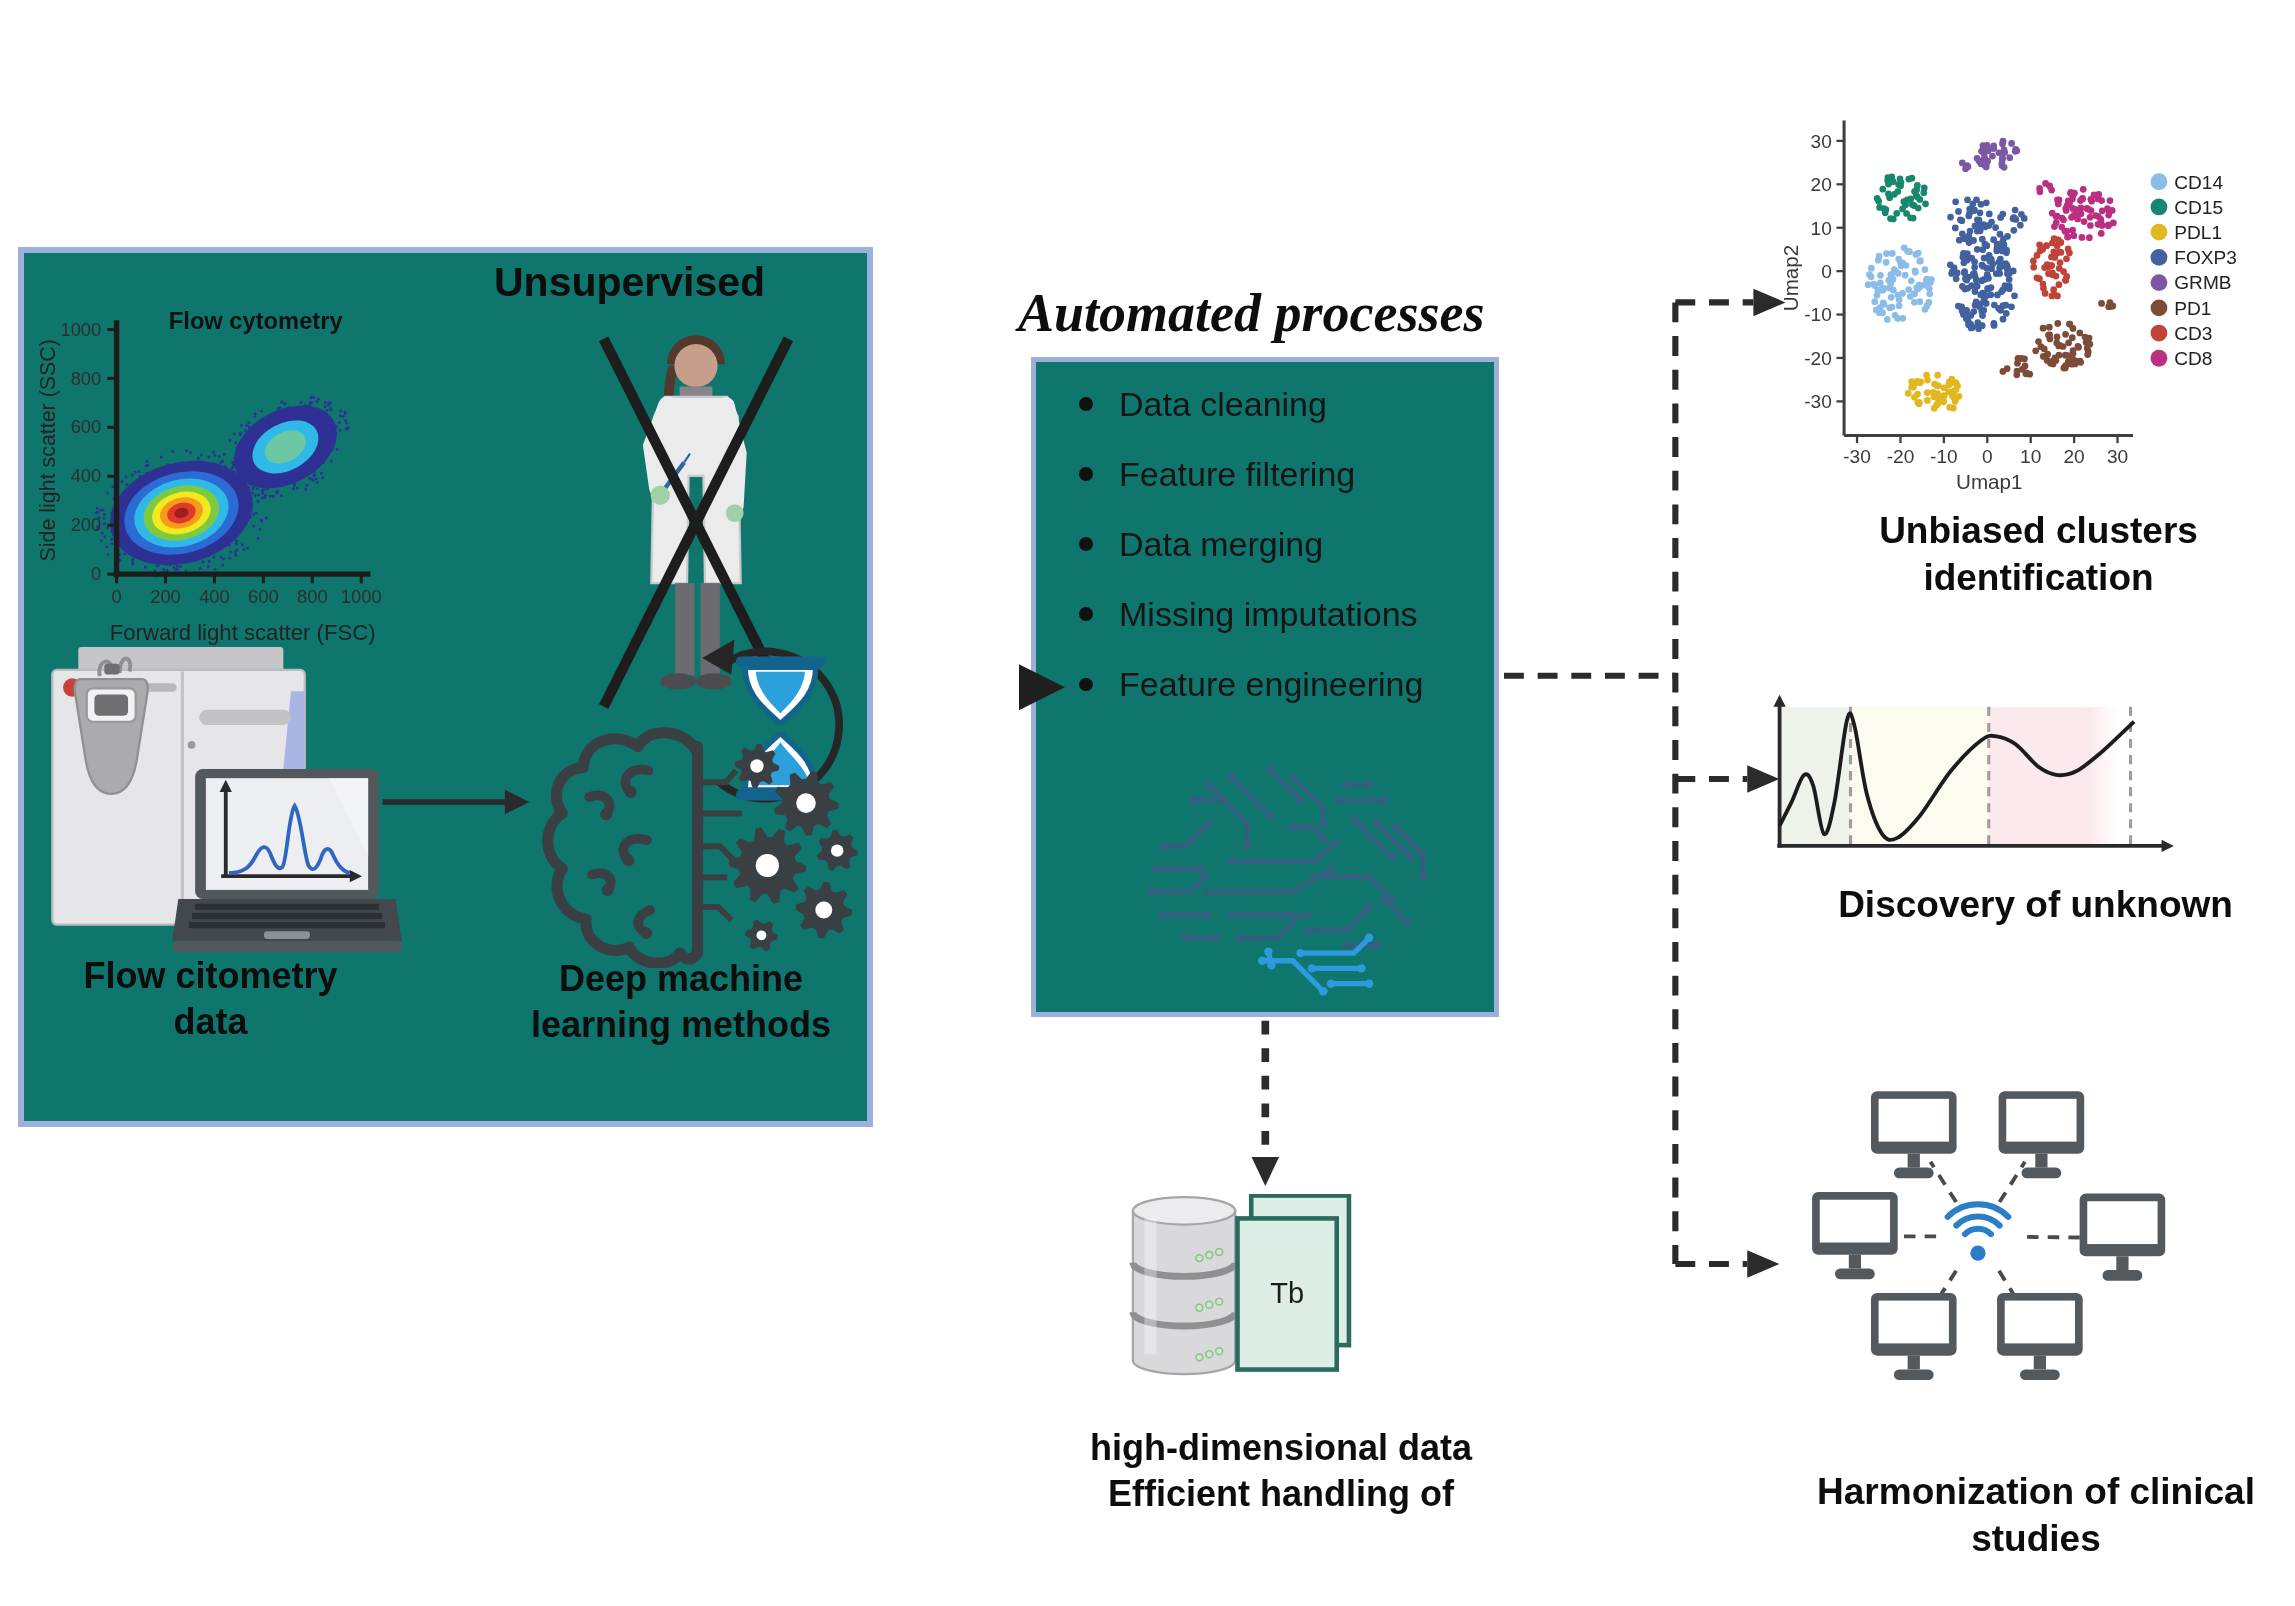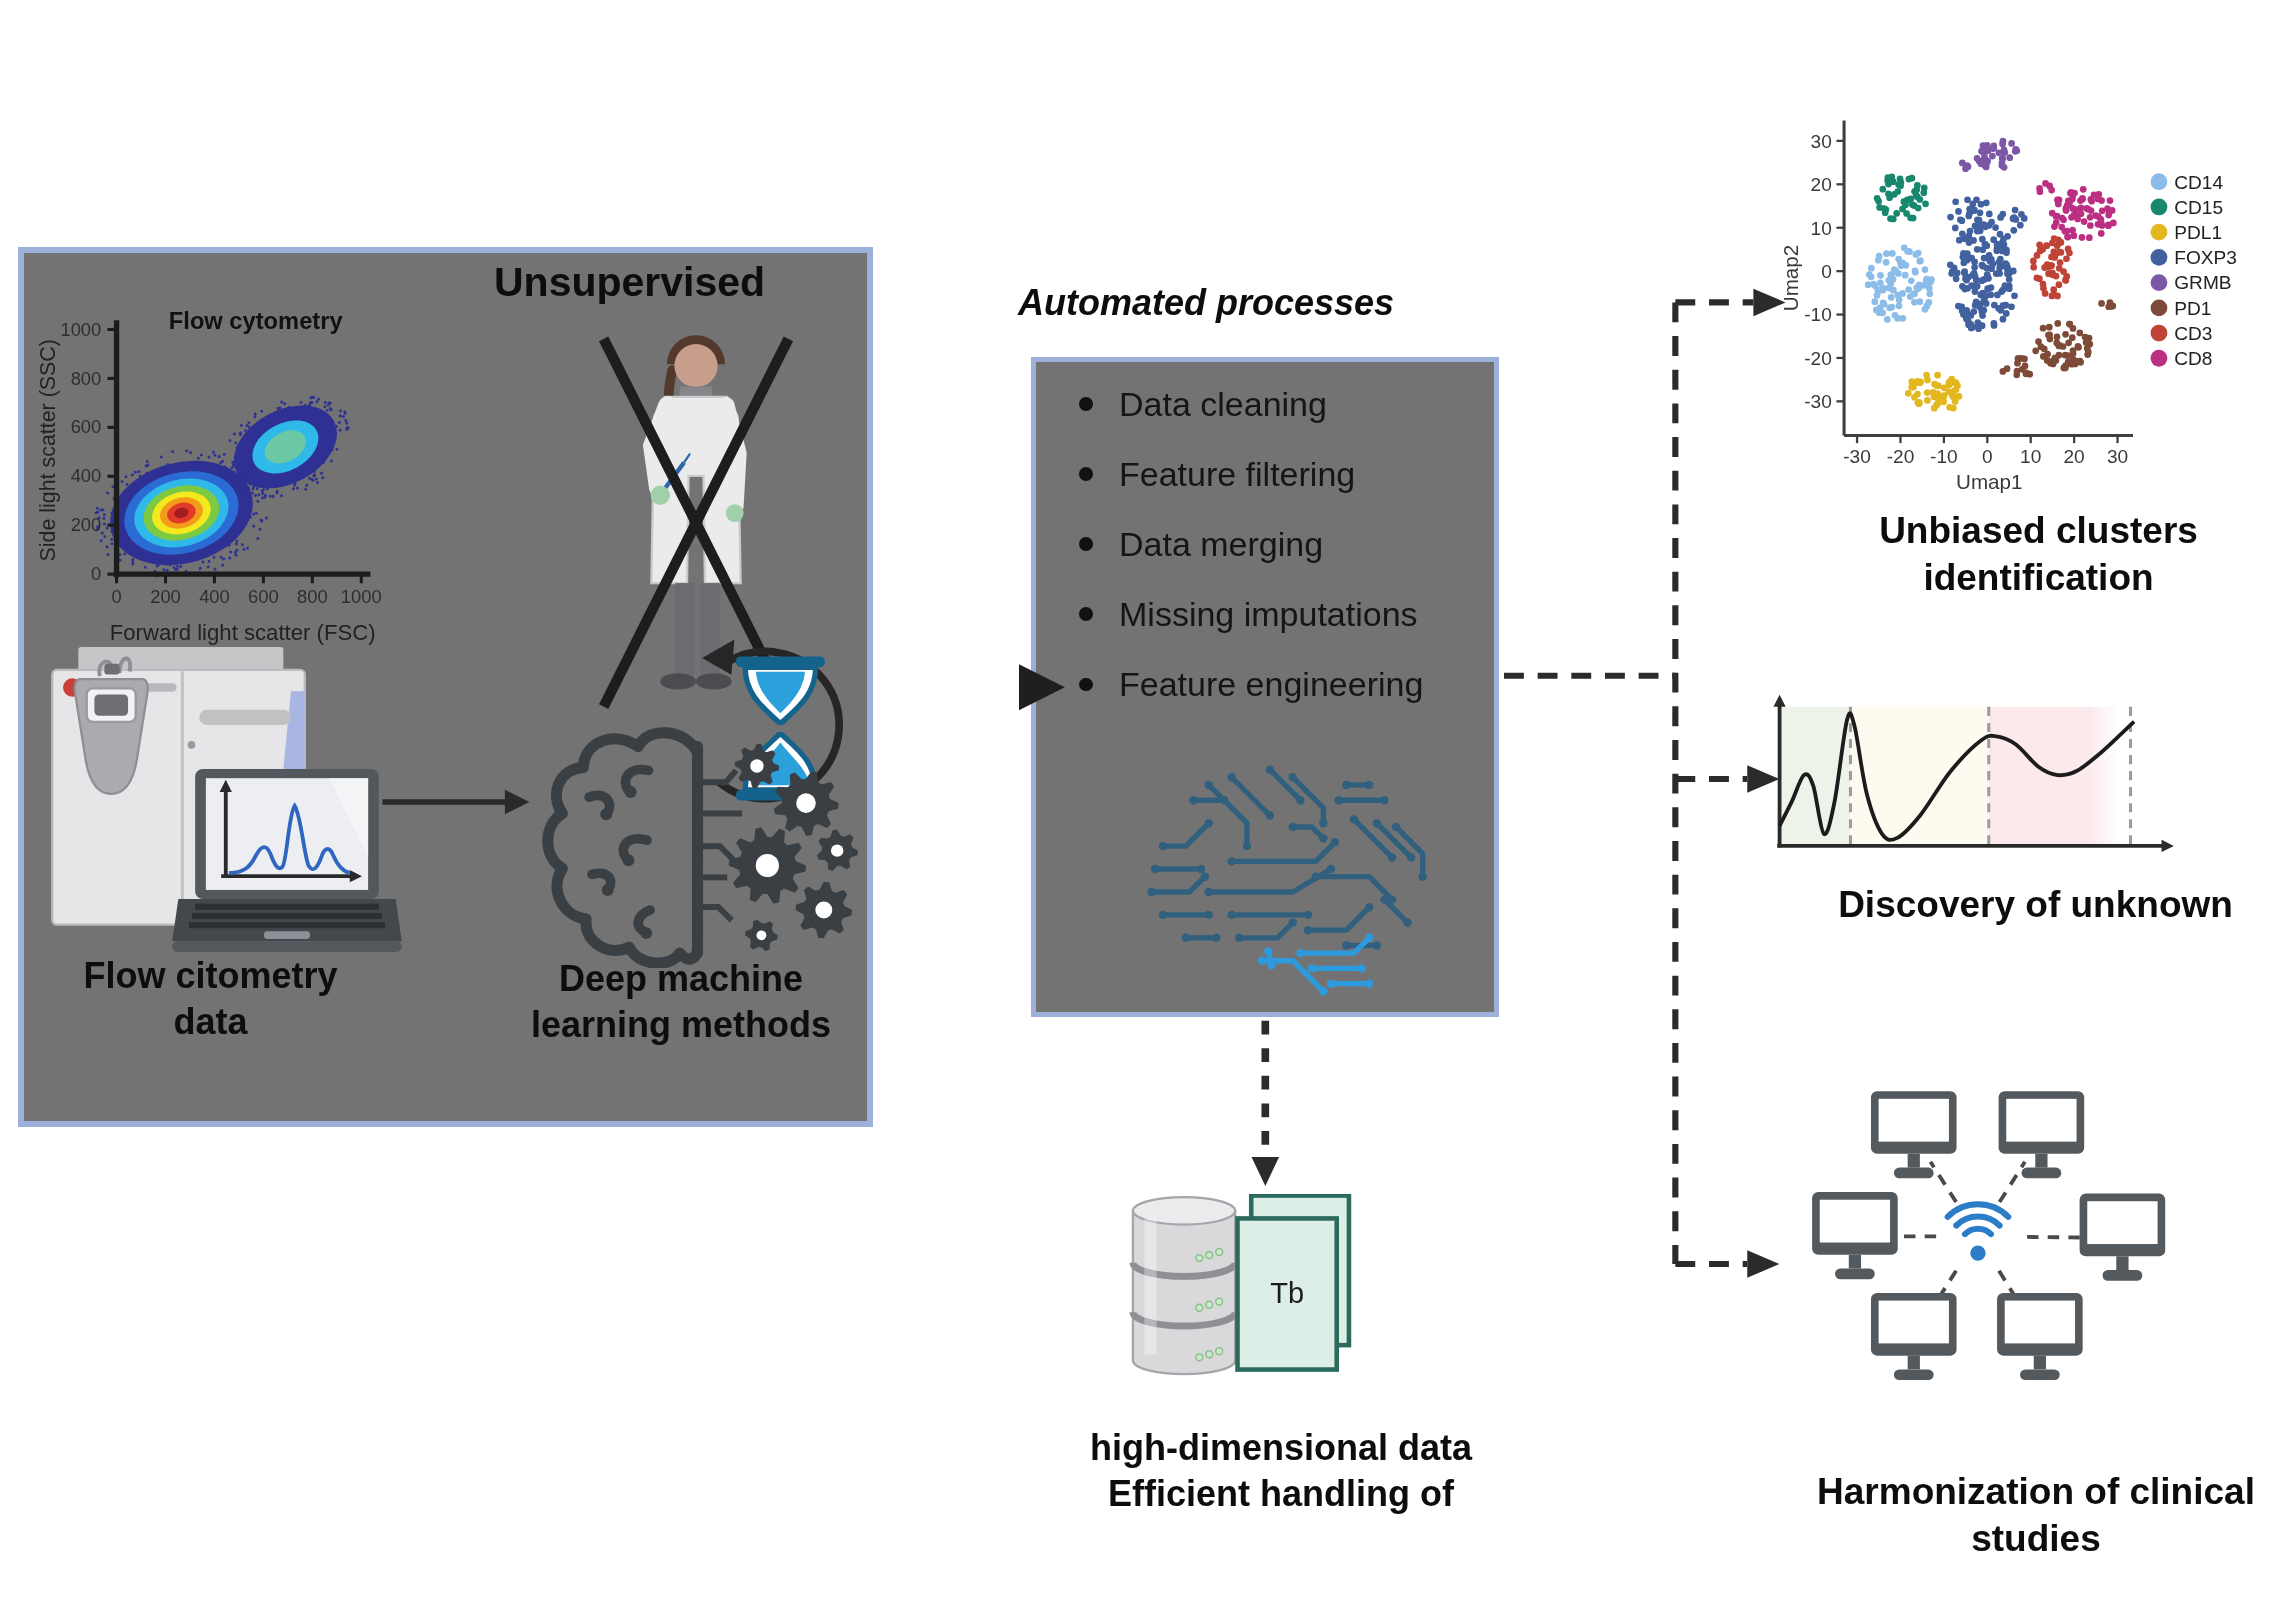--- a/index.html
+++ b/index.html
@@ -1,23 +1,23 @@
 <!DOCTYPE html>
 <html style="font-size:12.2px"><head>
 <meta charset="utf-8">
 <style>
   html,body{margin:0;padding:0;background:#ffffff;}
   .canvas{position:relative;width:2295px;height:1607px;background:#ffffff;overflow:hidden;
           font-family:"Liberation Sans",sans-serif;color:#111;}
   .abs{position:absolute;}
-  .panel{position:absolute;background:#737373;border:6.1px solid #9cb0da;box-sizing:border-box;}
+  .panel{position:absolute;background:#0f766e;border:6.1px solid #9cb0da;box-sizing:border-box;}
   .center-box{border-width:5.4px;}
   .heading{position:absolute;font-weight:bold;color:#0d0d0d;}
   .caption{position:absolute;font-weight:bold;text-align:center;font-size:36px;line-height:1.28;color:#0d0d0d;}
-  .auto-title{font-style:italic;font-size:36px;}
+  .auto-title{font-style:italic;font-size:54px;font-family:Liberation Serif, serif;}
   .unsup{font-size:41px;}
   ul.process-list{list-style:none;margin:0;padding:23px 7.7px 0 23px;}
   ul.process-list li{position:relative;padding-left:60px;font-size:34px;color:#151515;margin-bottom:31px;line-height:1.15;}
   ul.process-list li .bdot{position:absolute;left:20px;top:12.2px;width:13.8px;height:13.8px;border-radius:50%;background:#111;}
   svg{display:block;}
   svg text{font-family:"Liberation Sans",sans-serif;}
 </style>
 </head>
 <body>
 

